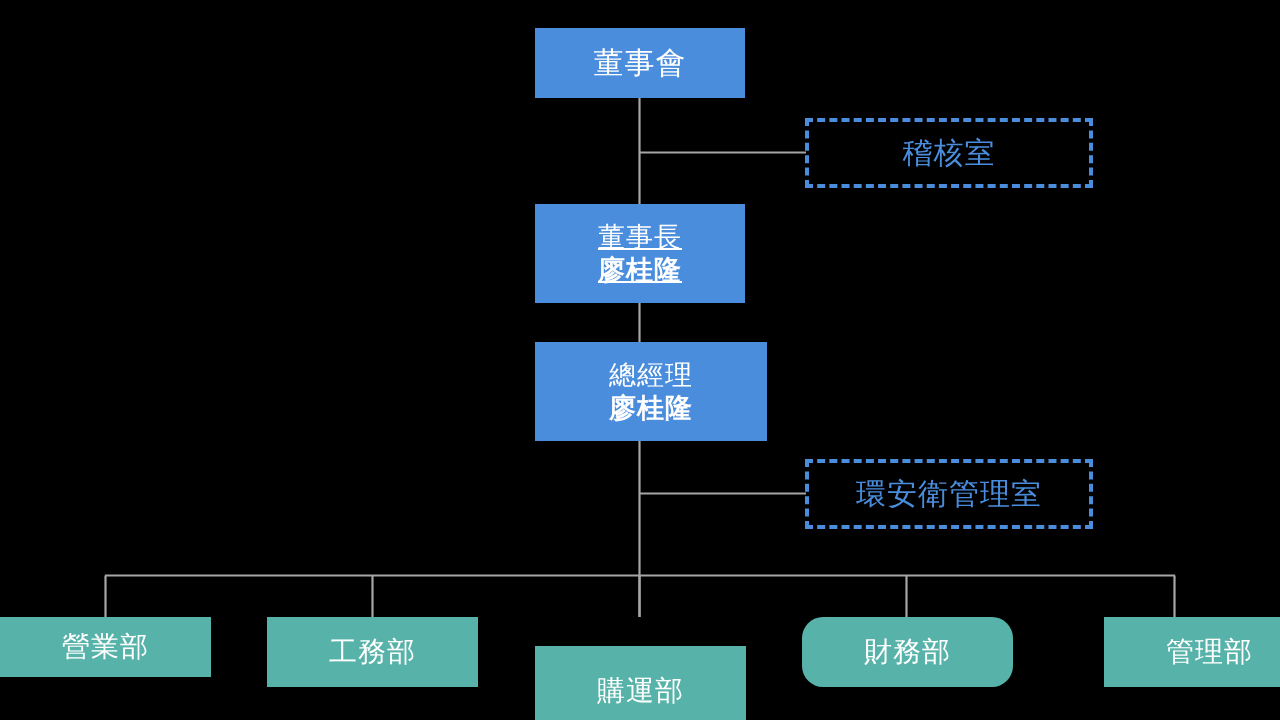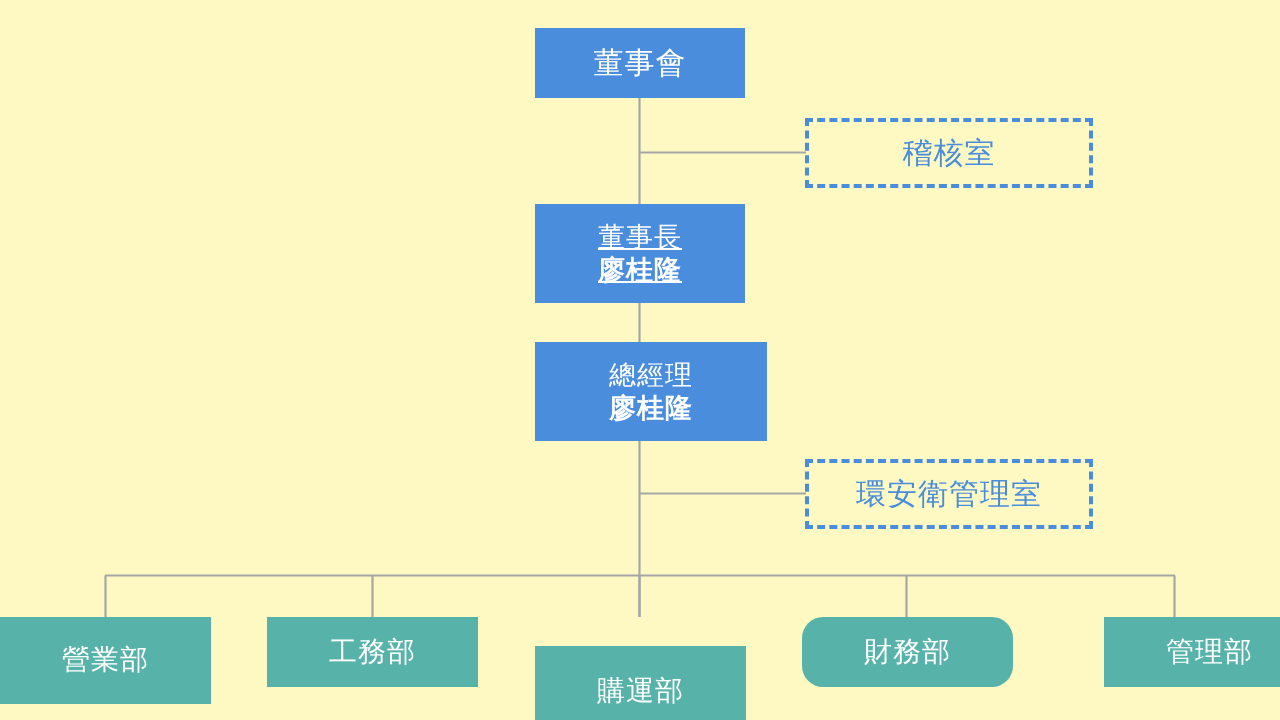--- a/index.html
+++ b/index.html
@@ -10,21 +10,21 @@
   body {
     width: 1280px;
     height: 720px;
     font-family: "Liberation Sans", "DejaVu Sans", sans-serif;
     overflow: hidden;
   }
   #chart {
     position: relative;
     width: 1280px;
     height: 720px;
-    background: #fef9c3;
+    background: #000000;
   }
   svg.connectors {
     position: absolute;
     left: 0;
     top: 0;
     width: 1280px;
     height: 720px;
     pointer-events: none;
   }
   .node {
@@ -113,21 +113,21 @@
 
   <div class="node solid-blue" style="left:535px; top:342px; width:232px; height:99px;">
     <span class="line-title">總經理</span>
     <span class="line-name">廖桂隆</span>
   </div>
 
   <div class="node dashed-blue" style="left:805px; top:459px; width:288px; height:70px;">
     <span class="staff-label">環安衛管理室</span>
   </div>
 
-  <div class="node solid-teal" style="left:0px; top:617px; width:211px; height:87px;">
+  <div class="node solid-teal" style="left:0px; top:617px; width:211px; height:60px;">
     <span class="dept-label">營業部</span>
   </div>
 
   <div class="node solid-teal" style="left:267px; top:617px; width:211px; height:70px;">
     <span class="dept-label">工務部</span>
   </div>
 
   <div class="node solid-teal" style="left:535px; top:646px; width:211px; height:91px;">
     <span class="dept-label">購運部</span>
   </div>

